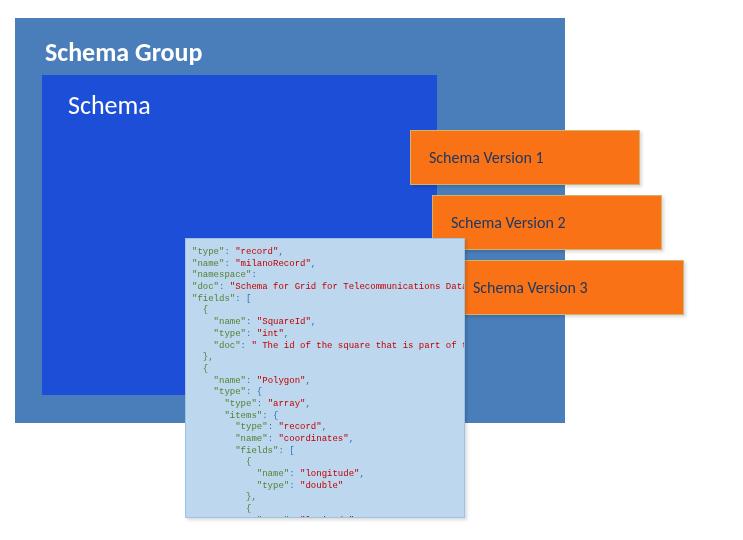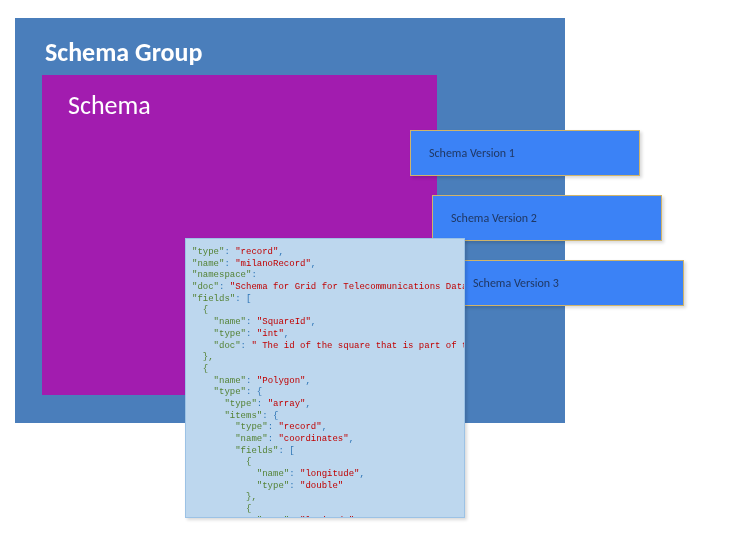--- a/index.html
+++ b/index.html
@@ -27,21 +27,21 @@
     font-size: 26px;
     font-weight: 700;
     margin: 0 0 16px 2px;
   }
   .schema-box {
     position: absolute;
     left: 42px;
     top: 75px;
     width: 395px;
     height: 320px;
-    background: #a21caf;
+    background: #1d4ed8;
     padding: 14px 26px 20px 26px;
     box-sizing: border-box;
   }
   .schema-title {
     color: #ffffff;
     font-size: 26px;
     font-weight: 400;
     margin: 0 0 6px 0;
   }
   .schema-list {
@@ -59,29 +59,29 @@
   }
   .schema-list li::before {
     content: "•";
     position: absolute;
     left: 8px;
     top: 0;
   }
   .version-card {
     position: absolute;
     width: 230px;
-    height: 46px;
-    background: #3b82f6;
+    height: 55px;
+    background: #f97316;
     border: 1px solid #d0b46a;
     box-shadow: 2px 2px 3px rgba(0,0,0,0.15);
     display: flex;
     align-items: center;
     padding-left: 18px;
     box-sizing: border-box;
-    font-size: 12px;
+    font-size: 16px;
     color: #203864;
   }
   .v1 { left: 410px; top: 130px; }
   .v2 { left: 432px; top: 195px; text-align: center; }
   .v3 { left: 454px; top: 260px; text-align: right; }
 
   .code-card {
     position: absolute;
     left: 185px;
     top: 238px;

